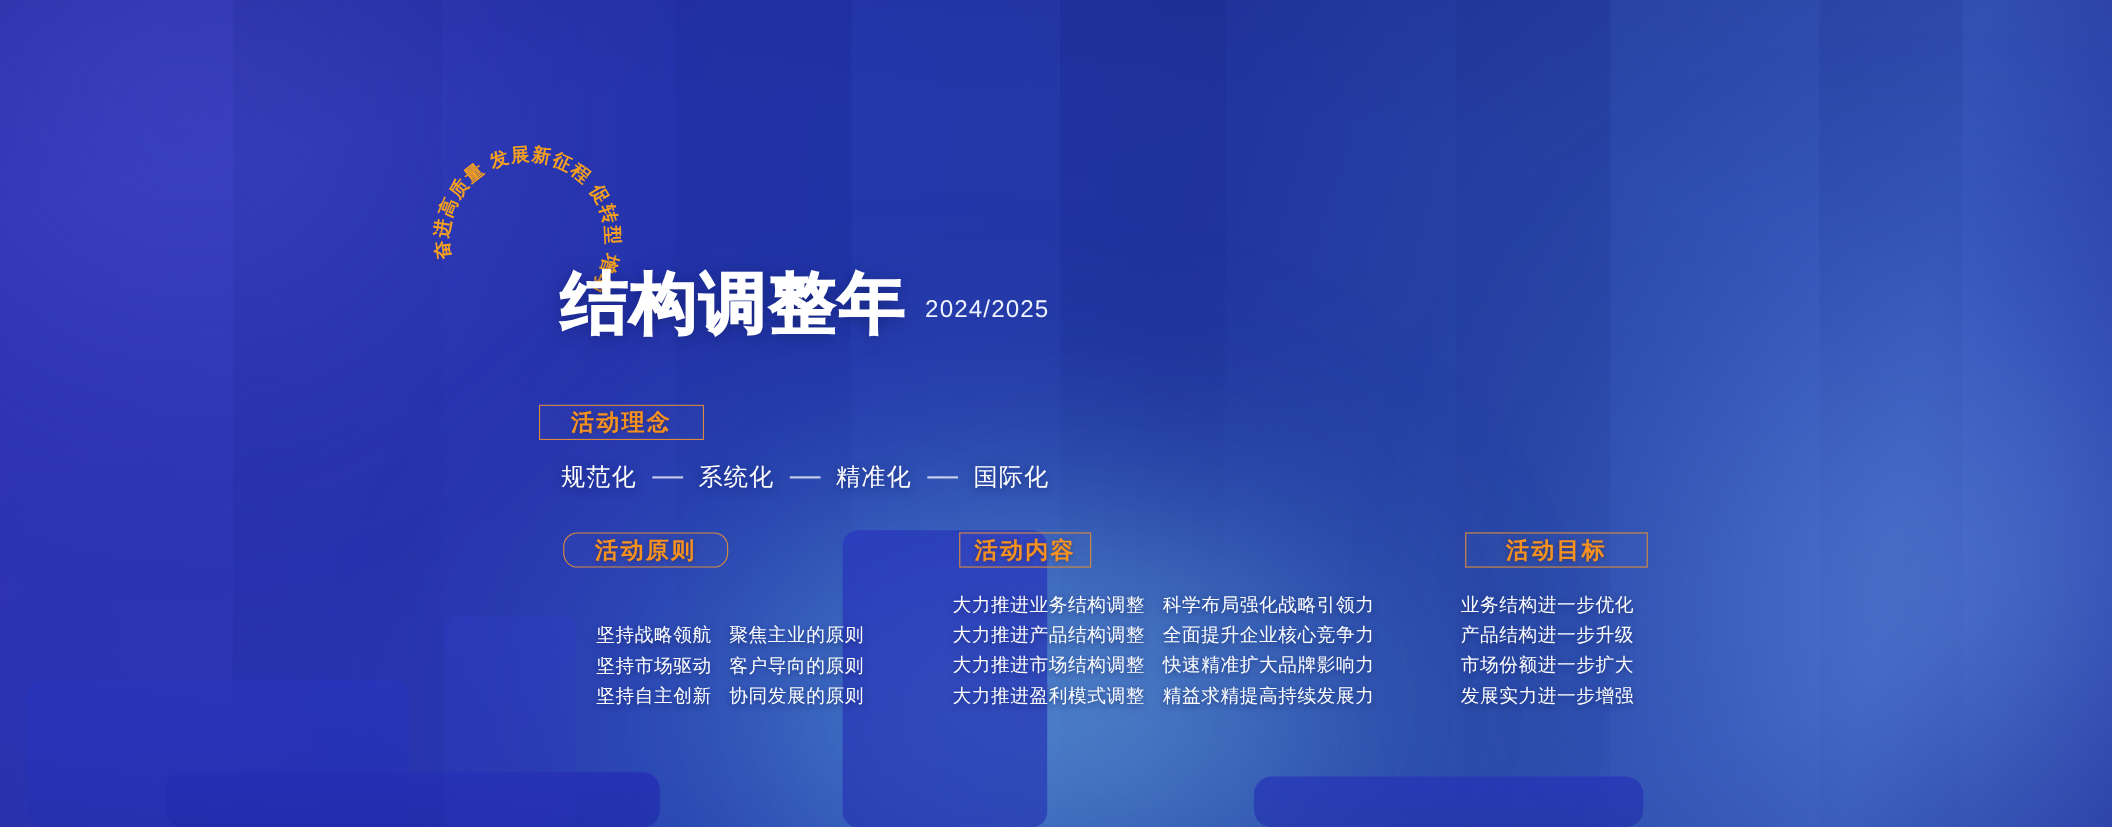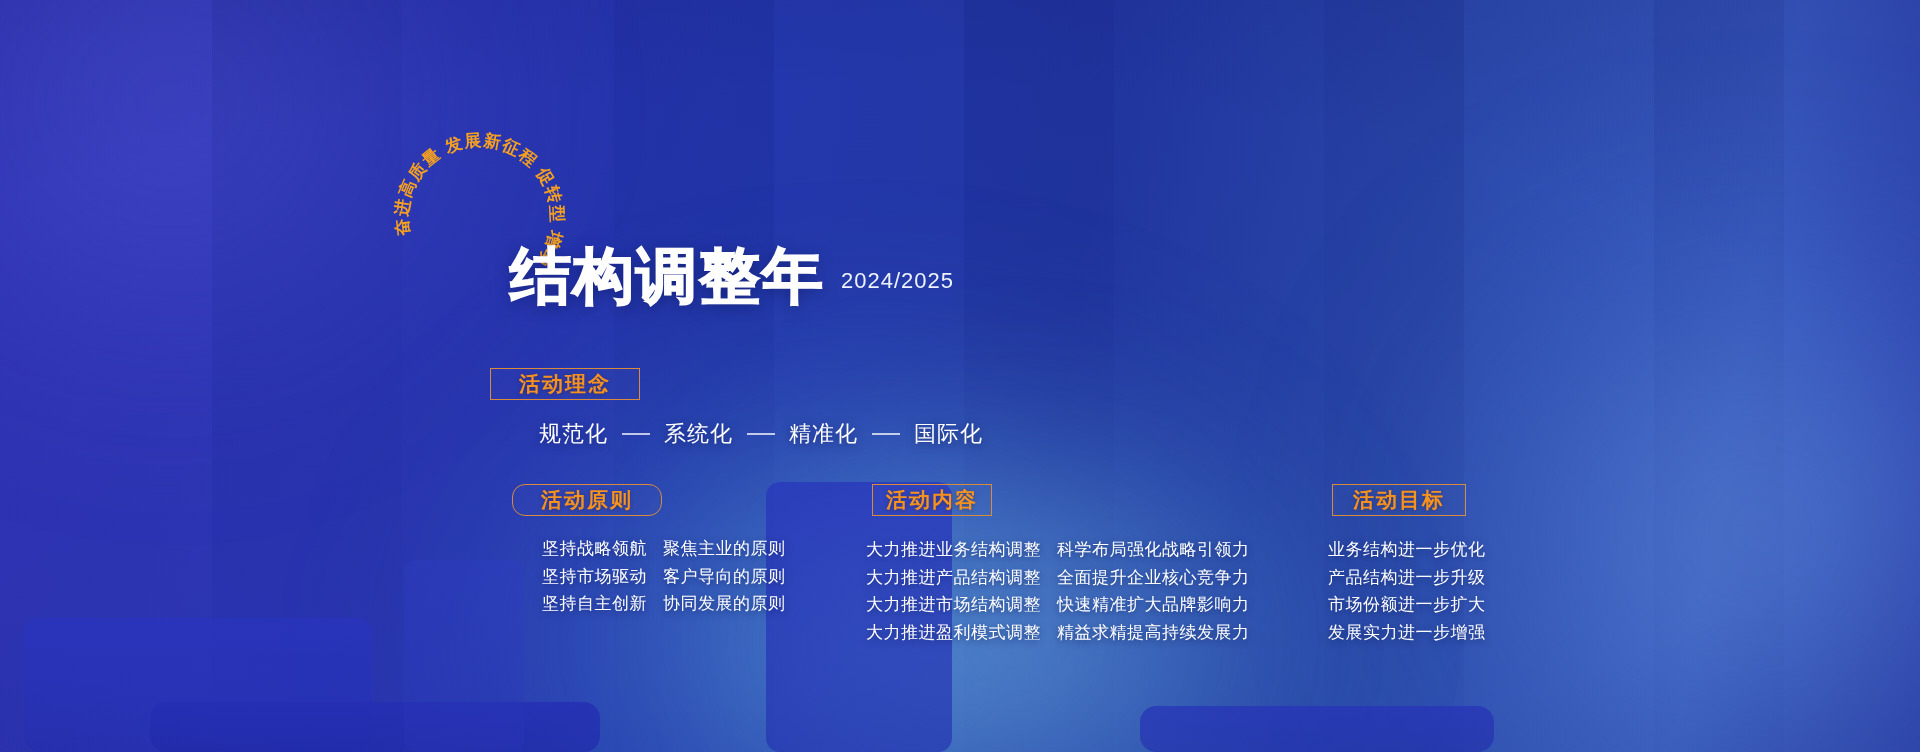--- a/index.html
+++ b/index.html
@@ -87,21 +87,20 @@
     text-shadow:0 1px 4px rgba(60,20,0,.35);
     white-space:nowrap;
   }
 
   
   .concept{
     position:absolute;left:510px;top:419px;
     display:flex;align-items:center;gap:14px;
     color:#ffffff;font-size:22px;letter-spacing:1px;white-space:nowrap;
     text-shadow:0 2px 8px rgba(10,20,80,.5);
-    margin-left:29px;
   }
   .concept .dash{
     display:inline-block;width:28px;height:2px;background:rgba(255,255,255,.72);
   }
 
   
   .col{position:absolute;}
   .col .line{
     color:#ffffff;font-size:17px;line-height:27.5px;letter-spacing:.5px;
     white-space:nowrap;text-shadow:0 2px 7px rgba(10,20,80,.55);
@@ -164,21 +163,21 @@
       <span>规范化</span>
       <span class="dash"></span>
       <span>系统化</span>
       <span class="dash"></span>
       <span>精准化</span>
       <span class="dash"></span>
       <span>国际化</span>
     </div>
 
     <div class="badge" style="left:512px;top:484px;width:150px;border-radius:13px;">活动原则</div>
-    <div class="col" style="left:542px;top:536px;font-family:Liberation Mono, monospace;">
+    <div class="col" style="left:542px;top:564px;">
       <div class="line">
         <span>坚持战略领航</span>
         <span>聚焦主业的原则</span>
       </div>
       <div class="line">
         <span>坚持市场驱动</span>
         <span>客户导向的原则</span>
       </div>
       <div class="line">
         <span>坚持自主创新</span>
@@ -199,21 +198,21 @@
       <div class="line">
         <span>大力推进市场结构调整</span>
         <span>快速精准扩大品牌影响力</span>
       </div>
       <div class="line">
         <span>大力推进盈利模式调整</span>
         <span>精益求精提高持续发展力</span>
       </div>
     </div>
 
-    <div class="badge" style="left:1332px;top:484px;width:134px;">活动目标</div>
+    <div class="badge" style="left:1332px;top:484px;width:166px;">活动目标</div>
     <div class="col" style="left:1328px;top:536px;">
       <div class="line">
         <span>业务结构进一步优化</span>
       </div>
       <div class="line">
         <span>产品结构进一步升级</span>
       </div>
       <div class="line">
         <span>市场份额进一步扩大</span>
       </div>

